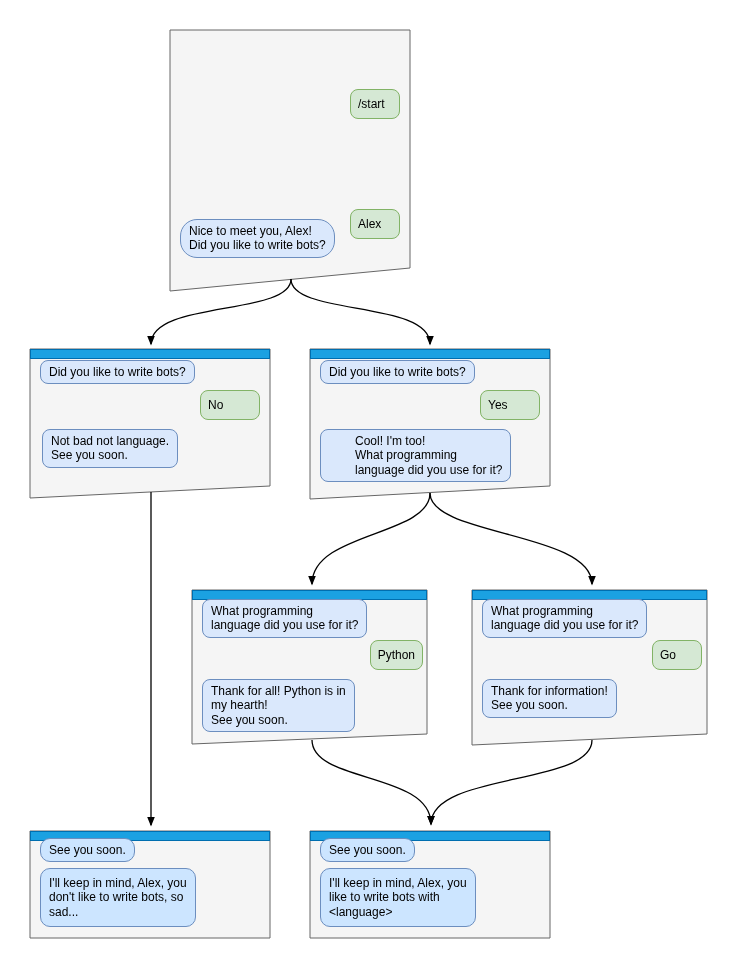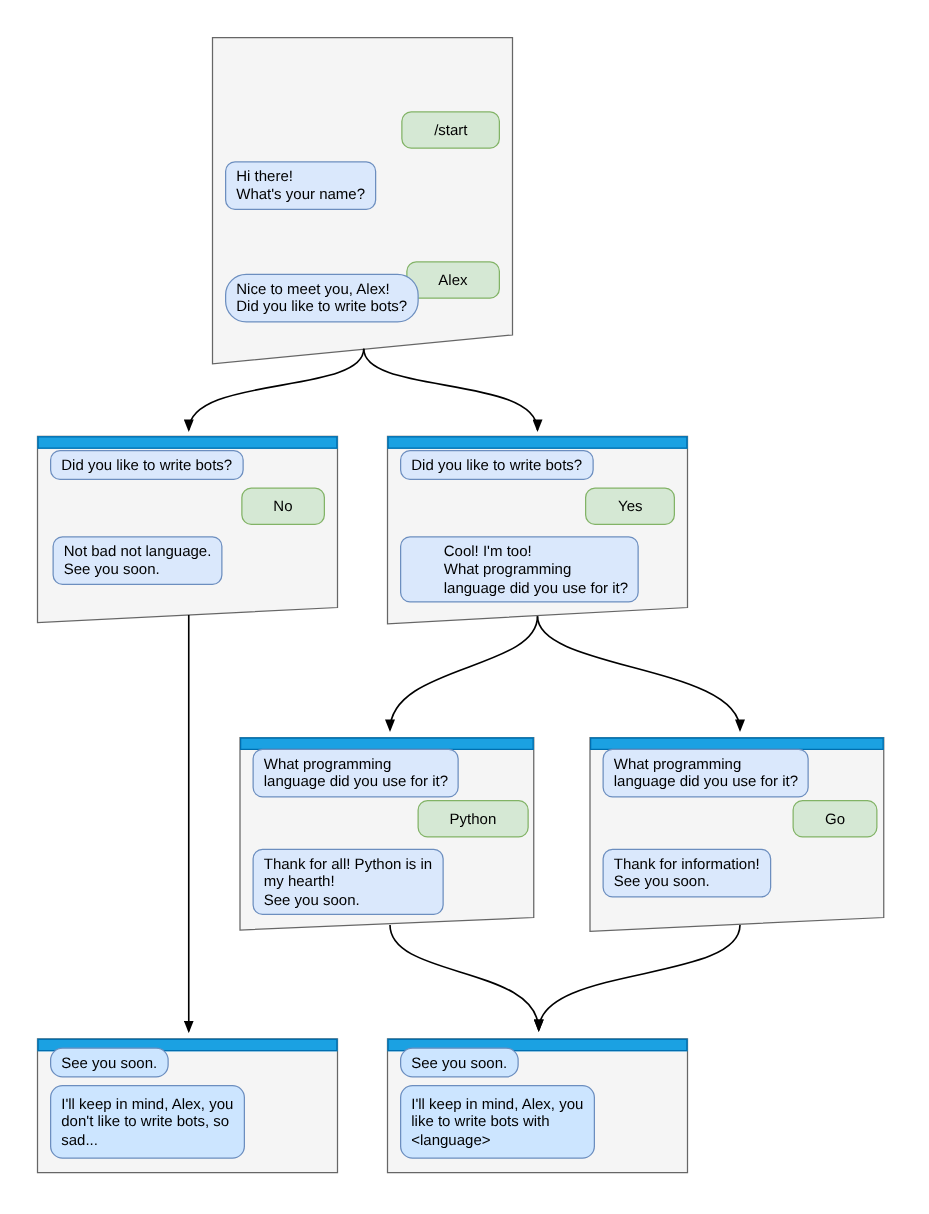--- a/index.html
+++ b/index.html
@@ -15,21 +15,21 @@
   }
   .hdr-big{height:51px;display:flex;align-items:center;gap:13px;padding-left:9px;}
   .hdr-thin{height:10px;}
   .title{color:#ffffff;font-weight:bold;font-size:15px;letter-spacing:.2px;}
   .avatar{width:40px;height:40px;display:block;}
   .msg{
     position:absolute;font-size:12px;line-height:1.2;white-space:pre;
     box-sizing:border-box;border-radius:8px;
   }
   .bb{background:#dae8fc;border:1px solid #6c8ebf;padding:4px 8px;}
-  .gb{background:#d5e8d4;border:1px solid #82b366;padding:7px 25px;min-width:50px;}
+  .gb{background:#d5e8d4;border:1px solid #82b366;padding:7px 7px;min-width:50px;}
   .gb.w60{min-width:60px;}
   .fb{background:#cce5ff;border:1px solid #6c8ebf;border-radius:10px;}
   .fb.one{padding:4px 8px;}
   .fb.multi{padding:7px 8px;}
 </style>
 </head>
 <body>
 
 <div class="canvas">
 
@@ -52,22 +52,20 @@
     <path d="M291,279 C291,316 430,300 430,344" fill="none" stroke="#000" stroke-width="1.3" marker-end="url(#ah)"></path>
     <path d="M430,493 C430,536 312,532 312,584" fill="none" stroke="#000" stroke-width="1.3" marker-end="url(#ah)"></path>
     <path d="M430,493 C430,536 592,532 592,584" fill="none" stroke="#000" stroke-width="1.3" marker-end="url(#ah)"></path>
     <path d="M151,492 L151,825" fill="none" stroke="#000" stroke-width="1.3" marker-end="url(#ah)"></path>
     <path d="M312,740 C312,783 431,772 431,824" fill="none" stroke="#000" stroke-width="1.3" marker-end="url(#ah)"></path>
     <path d="M592,740 C592,786 431,772 431,824" fill="none" stroke="#000" stroke-width="1.3" marker-end="url(#ah)"></path>
   </svg>
 
   <div class="win" style="left:170px;top:30px;width:240px;height:261px;">
     <div class="msg gb" style="right:10px;top:59px;">/start</div>
-    <div class="msg bb" style="left:10px;top:99px;">Hi there!
-What's your name?</div>
     <div class="msg gb" style="right:10px;top:150px;margin-top:29px;">Alex</div>
     <div class="msg bb" style="left:10px;top:189px;border-radius:17px;">Nice to meet you, Alex!
 Did you like to write bots?</div>
   </div>
 
   <div class="win" style="left:30px;top:349px;width:240px;height:149px;">
     <div class="hdr hdr-thin"></div>
     <div class="msg bb" style="left:10px;top:11px;">Did you like to write bots?</div>
     <div class="msg gb w60" style="right:10px;top:41px;">No</div>
     <div class="msg bb" style="left:12px;top:80px;">Not bad not language.

